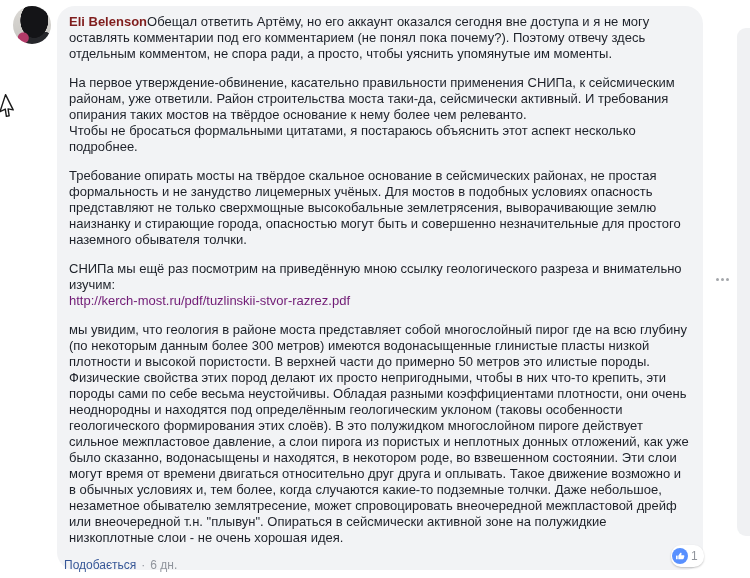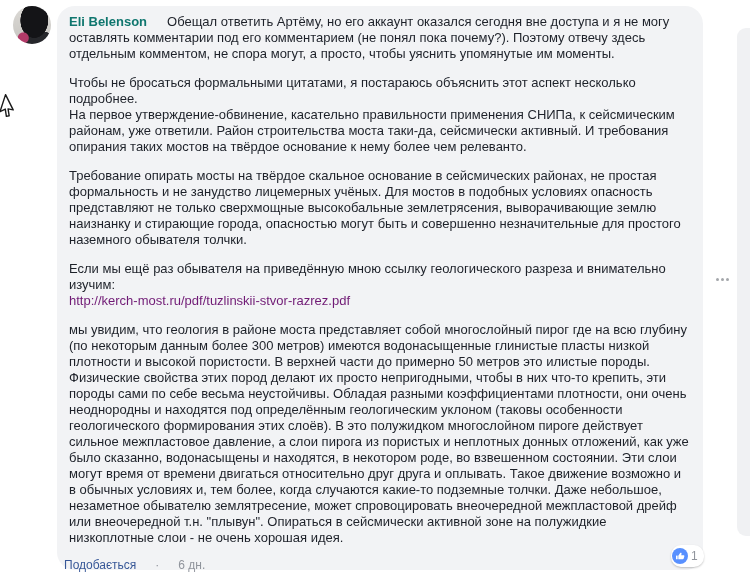--- a/index.html
+++ b/index.html
@@ -25,21 +25,21 @@
 
   
   .bubble{
     position:absolute;left:57px;top:6px;width:646px;box-sizing:border-box;
     background:#f2f3f5;border-radius:18px;
     padding:8px 12px;
     font-size:13px;line-height:16px;color:#1d2129;
   }
   .bubble p{margin:0 0 13px;}
   .bubble p:last-child{margin-bottom:16px;}
-  .author{color:#0f766e;font-weight:bold;text-decoration:none;margin-right:20px;}
+  .author{color:#7f1d1d;font-weight:bold;text-decoration:none;margin-right:0;}
   .line{display:block;}
   .body-link{color:#701a75;text-decoration:none;display:block;word-break:break-all;}
 
   
   .options-btn{
     position:absolute;right:16px;top:270px;width:24px;height:18px;
     display:flex;align-items:center;justify-content:center;cursor:pointer;border-radius:3px;
   }
   .dots{display:flex;gap:2px;}
   .dots i{width:3px;height:3px;border-radius:50%;background:#a4a7ab;display:block;}
@@ -55,21 +55,21 @@
   .like-circle{
     width:16px;height:16px;border-radius:50%;background:#5890ff;
     display:flex;align-items:center;justify-content:center;flex:0 0 auto;
   }
   .like-circle svg{width:10px;height:10px;display:block;}
   .reaction-count{font-size:12px;color:#90949c;line-height:1;}
 
   
   .footer{
     position:absolute;left:64px;top:558px;font-size:12px;color:#90949c;
-    display:flex;align-items:center;gap:19px;line-height:14px;
+    display:flex;align-items:center;gap:5px;line-height:14px;
   }
   .footer a{color:#385898;text-decoration:none;cursor:pointer;}
   .sep{color:#90949c;}
 
   
   .right-strip{
     position:absolute;right:0;top:28px;width:13px;height:508px;
     background:#f0f1f3;border-radius:9px 0 0 9px;
   }
 
@@ -84,31 +84,31 @@
   <svg class="mouse-cursor" viewBox="0 0 24 28">
     <g transform="rotate(18 12 14)">
       <path d="M9 3 L9 21 L13.2 16.8 L16.5 23.4 L19 22 L15.8 15.8 L21 15.2 Z" fill="#ffffff" stroke="#1a1a1a" stroke-width="1.4" stroke-linejoin="round"></path>
     </g>
   </svg>
 
   <div class="avatar"></div>
 
   <div class="bubble">
     <p>
-      <a class="author" href="#">Eli Belenson</a><span>Обещал ответить Артёму, но его аккаунт оказался сегодня вне доступа и я не могу оставлять комментарии под его комментарием (не понял пока почему?). Поэтому отвечу здесь отдельным комментом, не спора могут, а просто, чтобы уяснить упомянутые им моменты.</span>
+      <a class="author" href="#">Eli Belenson</a><span>Обещал ответить Артёму, но его аккаунт оказался сегодня вне доступа и я не могу оставлять комментарии под его комментарием (не понял пока почему?). Поэтому отвечу здесь отдельным комментом, не спора ради, а просто, чтобы уяснить упомянутые им моменты.</span>
     </p>
     <p>
+      <span class="line">На первое утверждение-обвинение, касательно правильности применения СНИПа, к сейсмическим районам, уже ответили. Район строительства моста таки-да, сейсмически активный. И требования опирания таких мостов на твёрдое основание к нему более чем релеванто.</span>
       <span class="line">Чтобы не бросаться формальными цитатами, я постараюсь объяснить этот аспект несколько подробнее.</span>
-      <span class="line">На первое утверждение-обвинение, касательно правильности применения СНИПа, к сейсмическим районам, уже ответили. Район строительства моста таки-да, сейсмически активный. И требования опирания таких мостов на твёрдое основание к нему более чем релеванто.</span>
     </p>
     <p>
       <span>Требование опирать мосты на твёрдое скальное основание в сейсмических районах, не простая формальность и не занудство лицемерных учёных. Для мостов в подобных условиях опасность представляют не только сверхмощные высокобальные землетрясения, выворачивающие землю наизнанку и стирающие города, опасностью могут быть и совершенно незначительные для простого наземного обывателя толчки.</span>
     </p>
     <p>
-      <span class="line">Если мы ещё раз обывателя на приведённую мною ссылку геологического разреза и внимательно изучим:</span>
+      <span class="line">СНИПа мы ещё раз посмотрим на приведённую мною ссылку геологического разреза и внимательно изучим:</span>
       <a class="body-link" href="#">http://kerch-most.ru/pdf/tuzlinskii-stvor-razrez.pdf</a>
     </p>
     <p>
       <span>мы увидим, что геология в районе моста представляет собой многослойный пирог где на всю глубину (по некоторым данным более 300 метров) имеются водонасыщенные глинистые пласты низкой плотности и высокой пористости. В верхней части до примерно 50 метров это илистые породы. Физические свойства этих пород делают их просто непригодными, чтобы в них что-то крепить, эти породы сами по себе весьма неустойчивы. Обладая разными коэффициентами плотности, они очень неоднородны и находятся под определённым геологическим уклоном (таковы особенности геологического формирования этих слоёв). В это полужидком многослойном пироге действует сильное межпластовое давление, а слои пирога из пористых и неплотных донных отложений, как уже было сказанно, водонасыщены и находятся, в некотором роде, во взвешенном состоянии. Эти слои могут время от времени двигаться относительно друг друга и оплывать. Такое движение возможно и в обычных условиях и, тем более, когда случаются какие-то подземные толчки. Даже небольшое, незаметное обывателю землятресение, может спровоцировать внеочередной межпластовой дрейф или внеочередной т.н. "плывун". Опираться в сейсмически активной зоне на полужидкие низкоплотные слои - не очень хорошая идея.</span>
     </p>
   </div>
 
   <div class="right-strip"></div>
 
   <div class="options-btn">

